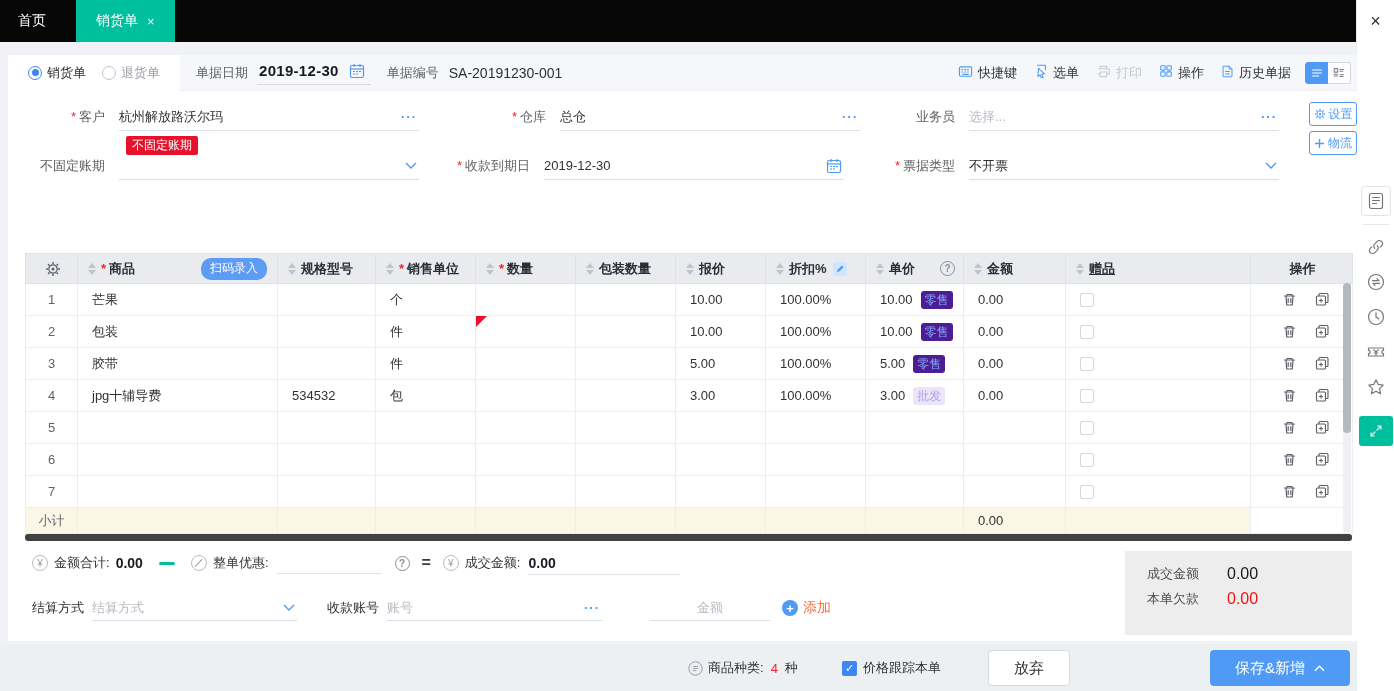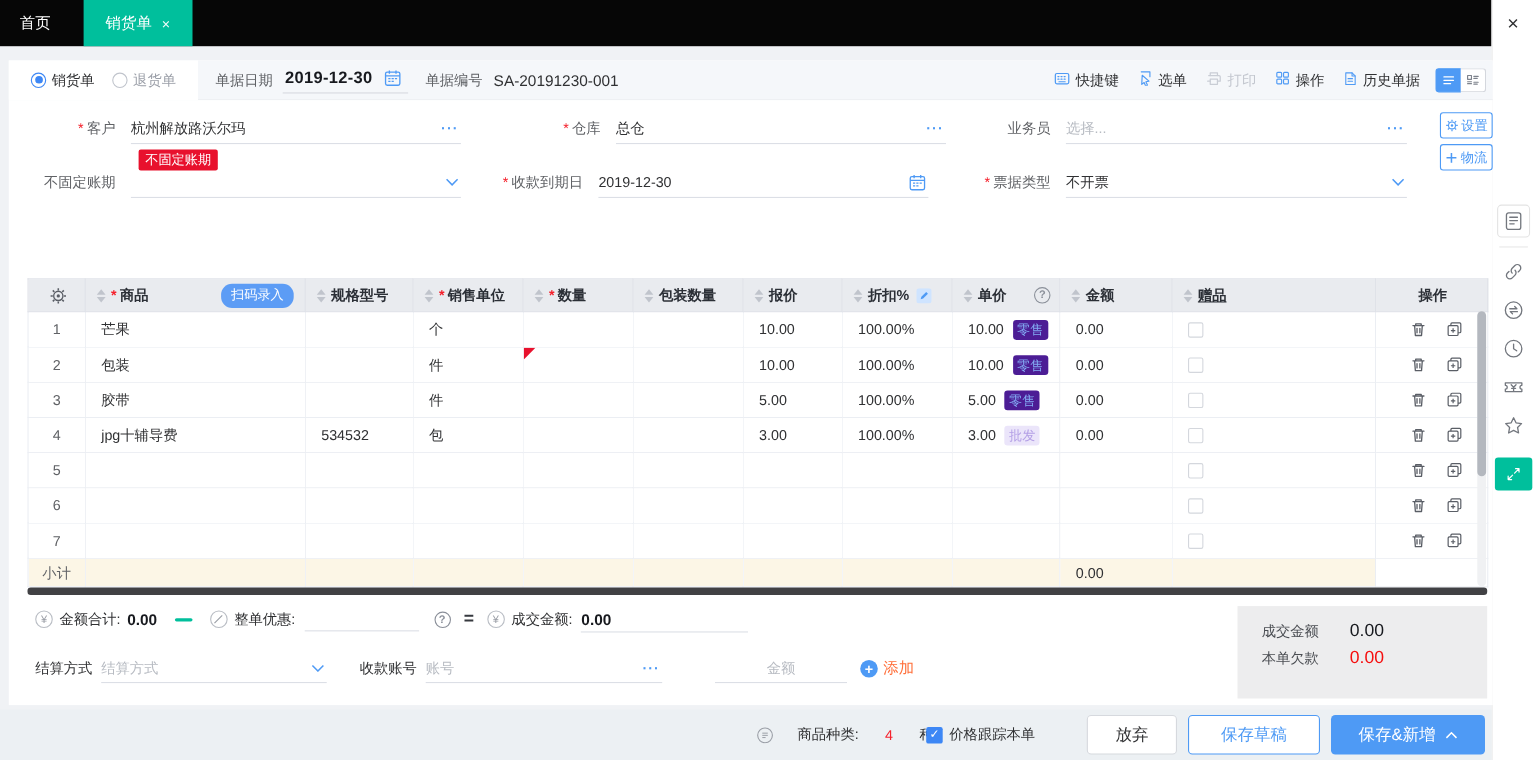--- a/index.html
+++ b/index.html
@@ -109,21 +109,21 @@
 .add-group{display:flex;align-items:center;cursor:pointer}
 .add-circle{width:16px;height:16px;border-radius:50%;background:#4e9af5;color:#fff;font-size:13px;font-weight:700;line-height:1;display:inline-flex;align-items:center;justify-content:center}
 .add-label{color:#ff6f3a;margin-left:5px;font-size:14px}
 .summary-panel{position:absolute;left:1117px;top:496px;width:227px;height:84px;background:#ededee;padding:14px 0 0 22px}
 .s-row{display:flex;align-items:center;margin-bottom:7px}
 .s-label{width:64px;color:#4a4d52}
 .s-value{margin-left:16px;font-size:16px;color:#17191e}
 .s-value.red{color:#f50f0f}
 
 .bottom-bar{position:absolute;left:0;top:645px;width:1356px;height:46px;background:#ecf0f3}
-.cat-group{position:absolute;left:688px;top:0;height:46px;display:flex;align-items:center;gap:22px;color:#303133}
+.cat-group{position:absolute;left:688px;top:0;height:46px;display:flex;align-items:center;gap:5px;color:#303133}
 .red-num{color:#f5222d;margin:0 2px}
 .track-group{position:absolute;left:842px;top:0;height:46px;display:flex;align-items:center;gap:6px;color:#303133;cursor:pointer}
 .cb{width:15px;height:15px;border-radius:2px;background:#3d87f5;color:#fff;font-size:11px;line-height:1;display:flex;align-items:center;justify-content:center}
 .btn{position:absolute;top:5px;height:36px;border-radius:4px;font-size:15px;cursor:pointer;font-family:inherit;display:flex;align-items:center;justify-content:center}
 .btn-cancel{left:988px;width:82px;background:#fff;border:1px solid #d6d9de;color:#303133}
 .btn-draft{left:1080px;width:120px;background:#fff;border:1px solid #4e9af5;color:#4e9af5}
 .btn-save{left:1210px;width:140px;background:#4e9af5;border:none;color:#fff;gap:9px}
 </style>
 </head>
 <body>
@@ -775,20 +775,19 @@
     <span class="red-num">4</span>
     <span>种</span>
   </div>
   <div class="track-group">
     <span class="cb">
         <span>✓</span>
       </span>
     <span>价格跟踪本单</span>
   </div>
   <button class="btn btn-cancel">放弃</button>
-  <button class="btn btn-draft">保存草稿</button>
   <button class="btn btn-save">
     <span>保存&amp;新增</span>
     <svg width="11" height="7" viewBox="0 0 12 7">
         <path d="M1 6l5-5 5 5" fill="none" stroke="#fff" stroke-width="1.5"></path>
       </svg>
   </button>
 </div>
 
 </body></html>

